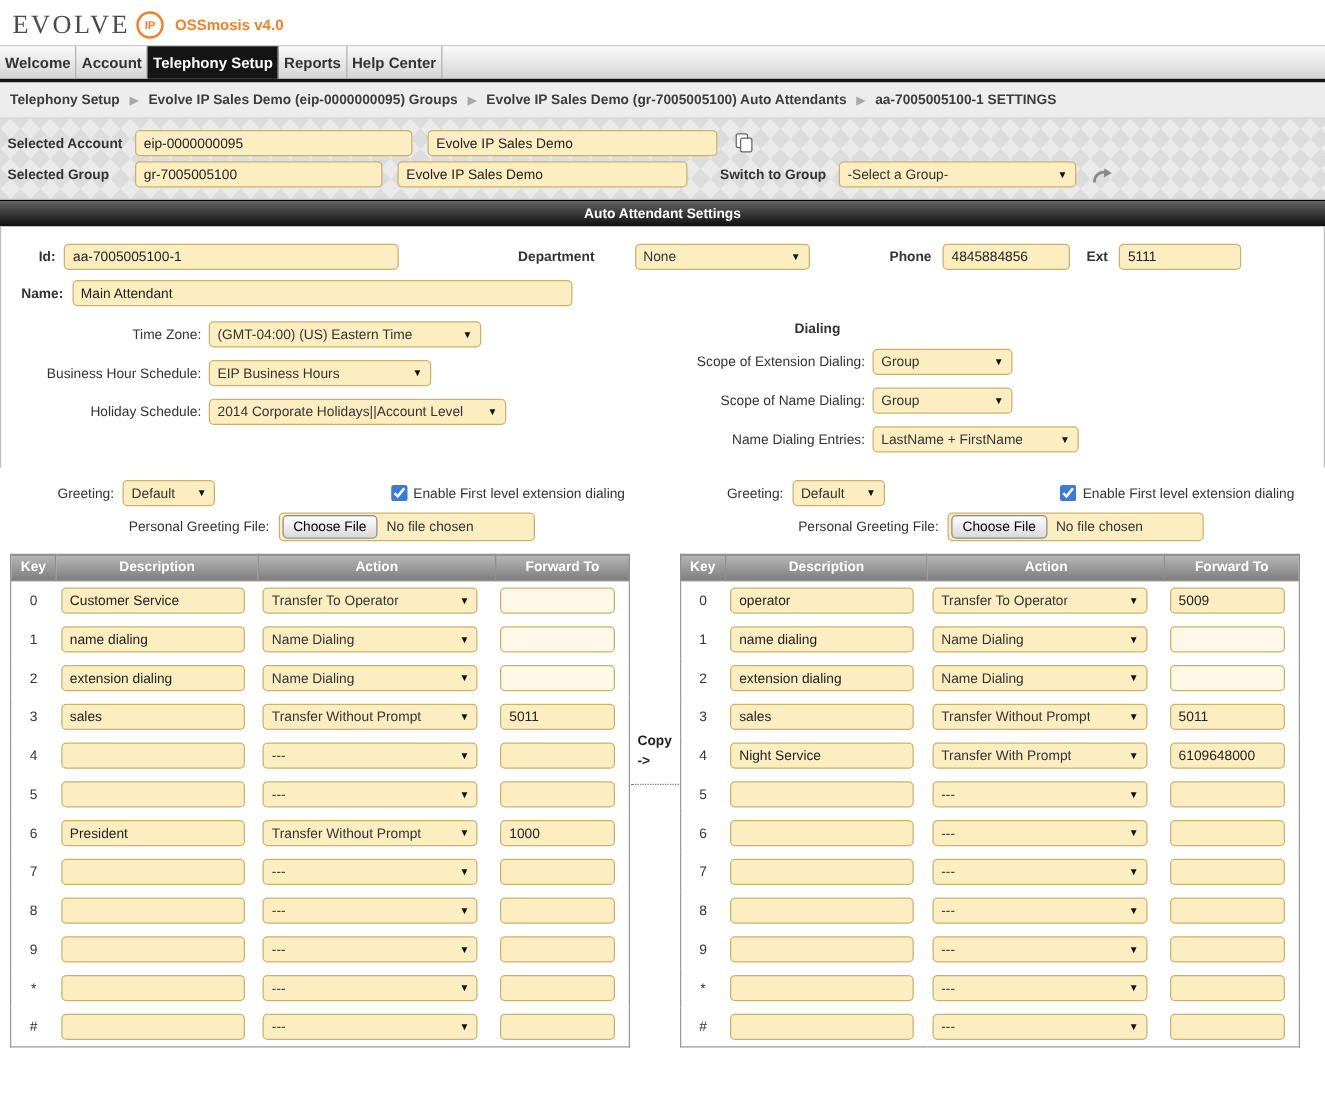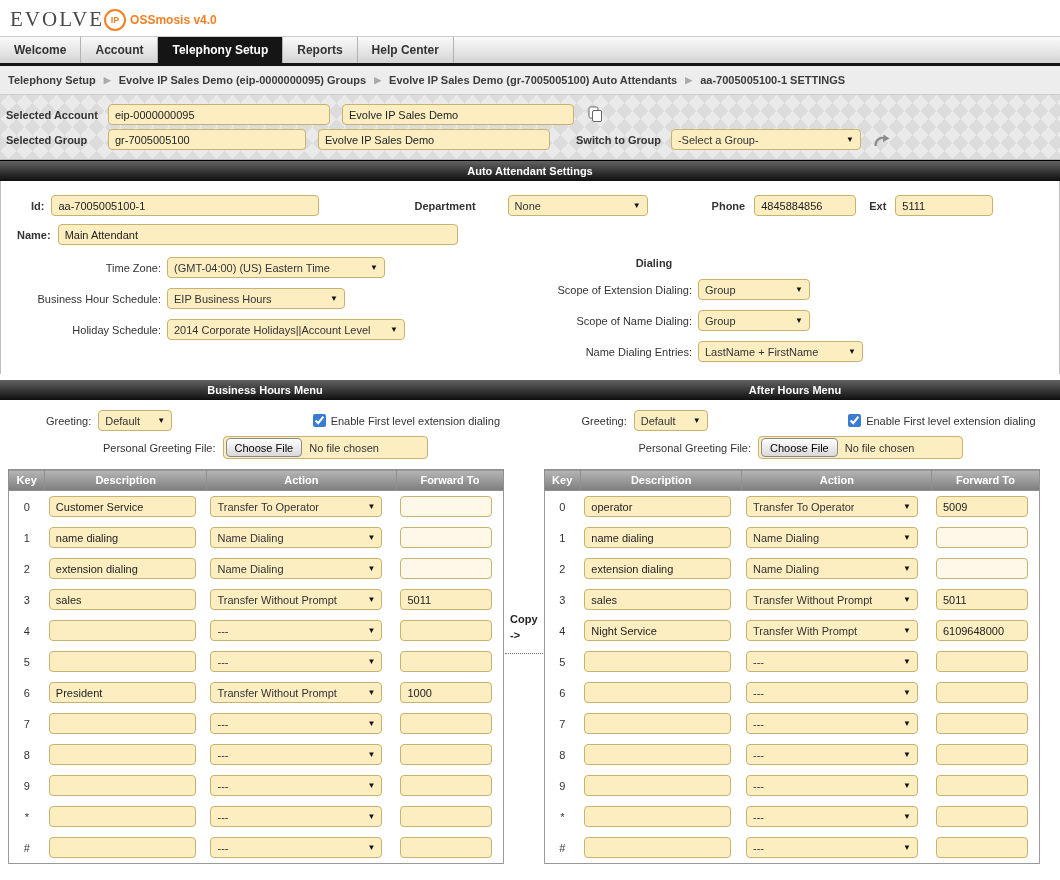--- a/index.html
+++ b/index.html
@@ -1,27 +1,27 @@
 <!DOCTYPE html>
 <html><head>
 <meta charset="utf-8">
 <style>
   *{box-sizing:border-box;margin:0;padding:0;}
   html,body{width:1060px;}
   body{height:880px;font-family:"Liberation Sans",sans-serif;font-size:11px;color:#333;background:#fff;overflow:hidden;}
 
   
-  .logo-row{display:flex;align-items:center;padding:7px 10px 4px;}
+  .logo-row{display:flex;align-items:center;padding:7px 10px 4px;gap:5px;}
   .logo-evolve{font-family:"Liberation Serif",serif;font-size:21px;letter-spacing:2px;color:#4a4a4a;}
   .logo-ip{width:22px;height:22px;border:2px solid #f58025;border-radius:50%;color:#f58025;font-weight:bold;font-size:9px;display:flex;align-items:center;justify-content:center;flex:none;}
   .logo-version{color:#f58025;font-weight:bold;font-size:12px;margin-left:4px;}
 
   
   .tabs{display:flex;background:linear-gradient(#fafafa,#d4d4d4);border-top:1px solid #ccc;border-bottom:3px solid #151515;}
-  .tab{padding:6px 14px;font-weight:bold;font-size:12px;color:#333;border-right:1px solid #b3b3b3;cursor:pointer;}
+  .tab{padding:6px 4px;font-weight:bold;font-size:12px;color:#333;border-right:1px solid #b3b3b3;cursor:pointer;}
   .tab.active{background:#151515;color:#fff;}
 
   
   .breadcrumb{display:flex;align-items:center;gap:8px;background:#ededed;border-bottom:1px solid #ccc;padding:8px 8px;font-weight:bold;color:#3c3c3c;}
   .crumb-sep{color:#a9a9a9;font-size:9px;}
 
   
   .context{padding:5px 6px;border-bottom:1px solid #bbb;background-color:#eaeaea;
     background-image:linear-gradient(135deg,#dcdcdc 25%,transparent 25%),linear-gradient(225deg,#dcdcdc 25%,transparent 25%),linear-gradient(45deg,#dcdcdc 25%,transparent 25%),linear-gradient(315deg,#dcdcdc 25%,transparent 25%);
     background-size:16px 16px;}
@@ -214,24 +214,20 @@
           <span class="sd-label">Name Dialing Entries:</span>
           <div class="fselect w-nde">
             <span class="fselect-text">LastName + FirstName</span>
             <span class="fselect-arrow">▼</span>
           </div>
         </div>
       </div>
     </div>
   </div>
 
-  <div class="menus-bar">
-    <div class="mb-half">Business Hours Menu</div>
-    <div class="mb-half">After Hours Menu</div>
-  </div>
 
   <div class="menus-wrap">
 
     <section class="menu-panel">
       <div class="greet-row">
         <span class="greet-label">Greeting:</span>
         <div class="fselect w-greet">
           <span class="fselect-text">Default</span>
           <span class="fselect-arrow">▼</span>
         </div>

